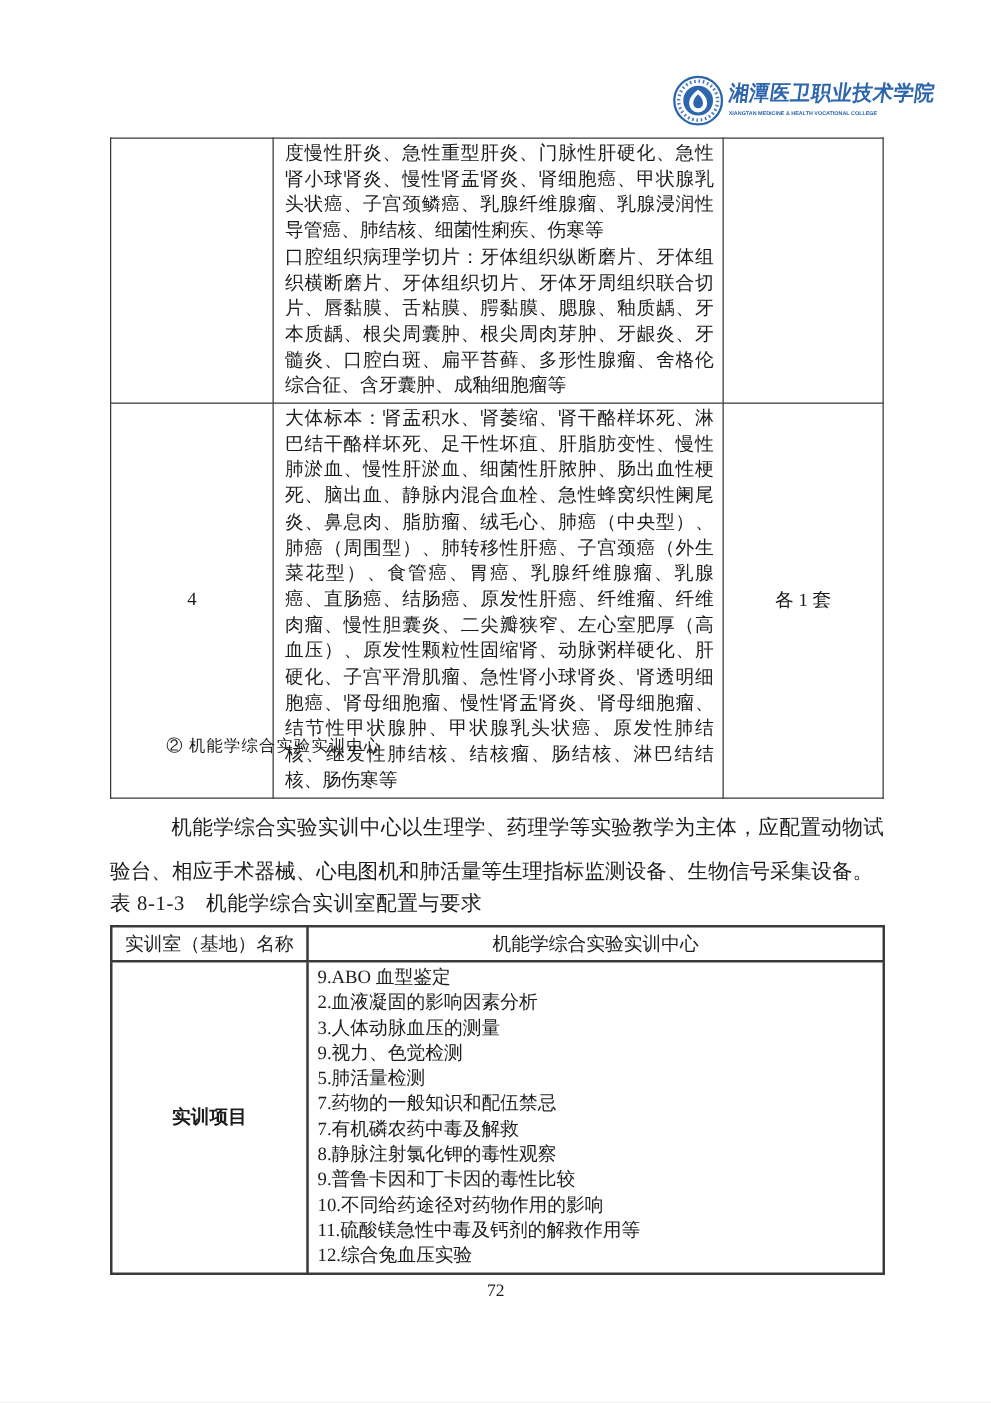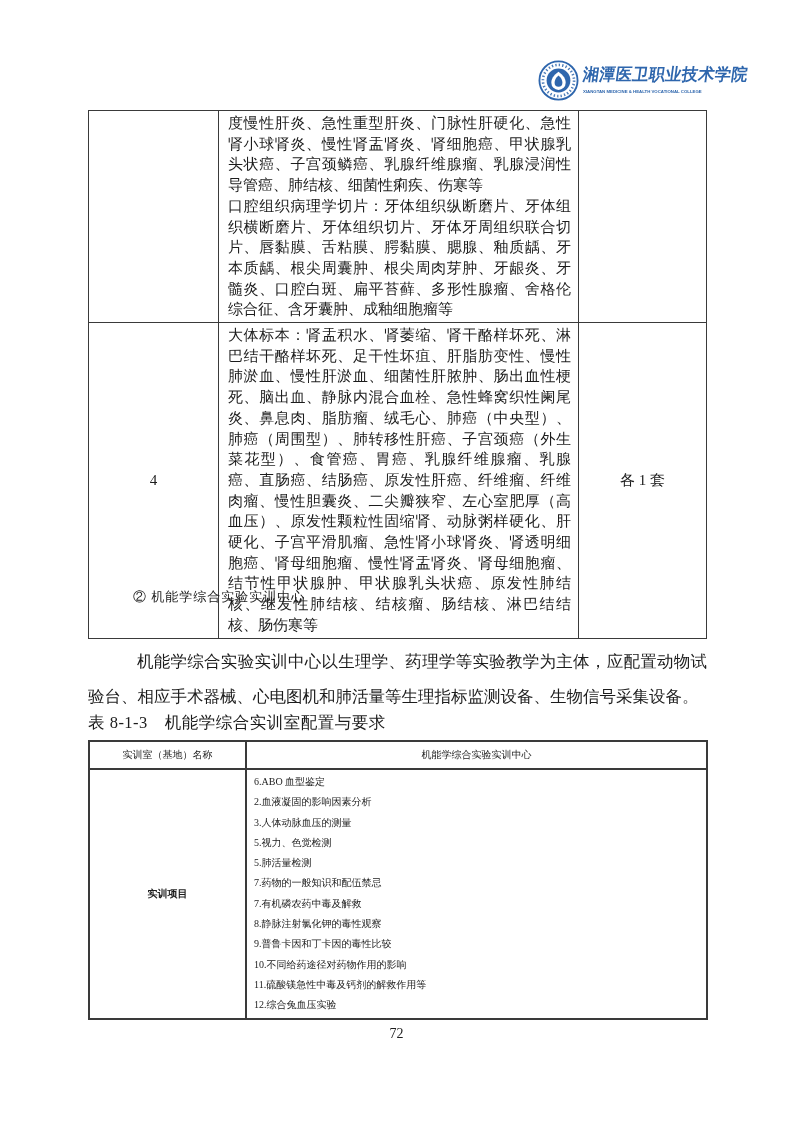--- a/index.html
+++ b/index.html
@@ -90,21 +90,21 @@
     left: 88px; top: 712px;
     width: 619px;
     font-size: 16.5px;
     letter-spacing: 0.5px;
   }
 
   .t2 {
     position: absolute;
     left: 88px; top: 740px;
     width: 618px;
-    font-size: 10px;
+    font-size: 15px;
   }
   .t2 th { text-align: center; vertical-align: middle; }
   .t2 .label-cell { text-align: center; vertical-align: middle; font-weight: bold; }
   .t2 .items-cell {
     vertical-align: top;
     padding: 2px 6px 2px 7px;
     line-height: 20.3px;
   }
   .t2 .outer { border-width: 2px; }
 
@@ -170,24 +170,24 @@
         <col style="width:461px">
       </colgroup>
     <tbody>
         <tr>
       <th class="outer" style="height:28px">实训室（基地）名称</th>
       <th class="outer">机能学综合实验实训中心</th>
     </tr>
     <tr>
       <td class="label-cell outer" style="height:244px">实训项目</td>
       <td class="items-cell outer">
-        <div>6.ABO 血型鉴定</div>
+        <div>9.ABO 血型鉴定</div>
         <div>2.血液凝固的影响因素分析</div>
         <div>3.人体动脉血压的测量</div>
-        <div>5.视力、色觉检测</div>
+        <div>9.视力、色觉检测</div>
         <div>5.肺活量检测</div>
         <div>7.药物的一般知识和配伍禁忌</div>
         <div>7.有机磷农药中毒及解救</div>
         <div>8.静脉注射氯化钾的毒性观察</div>
         <div>9.普鲁卡因和丁卡因的毒性比较</div>
         <div>10.不同给药途径对药物作用的影响</div>
         <div>11.硫酸镁急性中毒及钙剂的解救作用等</div>
         <div>12.综合兔血压实验</div>
       </td>
     </tr>

